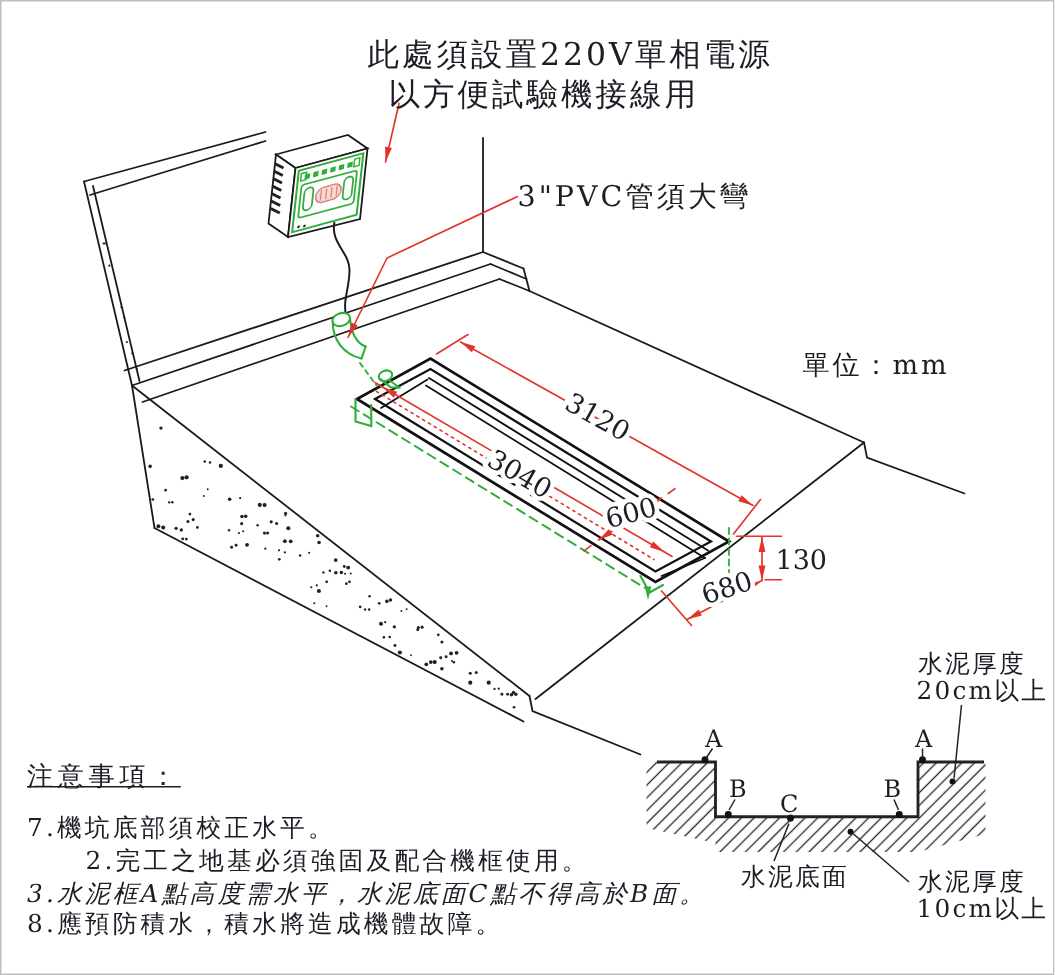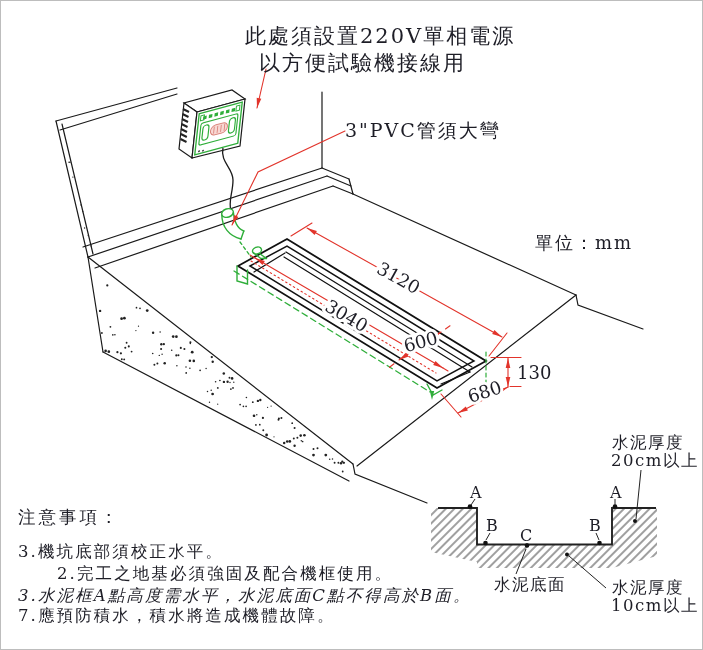--- a/index.html
+++ b/index.html
@@ -8,21 +8,21 @@
   svg{position:absolute;left:0;top:0;}
   text{fill:#1d1d26;}
   .cjk{font-family:"DejaVu Serif","Liberation Serif",serif;}
   .ann1{font-size:21px;letter-spacing:2px;}
   .ann2{font-size:19px;letter-spacing:2px;}
   .unit{font-size:18px;letter-spacing:2px;}
   .dim{font-size:18px;paint-order:stroke;stroke:#ffffff;stroke-width:6px;fill:#1d1d26;}
   .seclab{font-size:16px;}
   .secck{font-size:16.5px;letter-spacing:1.5px;}
   .notes{position:absolute;left:18px;top:0;width:470px;color:#1d1d26;}
-  .ntitle{position:absolute;left:0;top:505px;font-size:17.5px;letter-spacing:3px;white-space:nowrap;}
+  .ntitle{position:absolute;left:0;top:505px;font-size:17.5px;letter-spacing:3px;white-space:nowrap;text-decoration:underline;}
   .nitem{position:absolute;left:0;font-size:16.5px;letter-spacing:2.1px;white-space:nowrap;}
   .n1{top:541px;}.n2{top:563px;margin-left:39px;}.n3{top:585px;font-style:italic;}.n4{top:605px;}
 </style>
 </head>
 <body>
 
 <div class="canvas">
 <svg width="703" height="650" viewBox="0 0 703 650">
   <defs>
     <pattern id="hatch" patternUnits="userSpaceOnUse" width="6" height="6" patternTransform="rotate(45)">
@@ -323,18 +323,18 @@
     <text class="cjk secck" x="612" y="448">水泥厚度</text>
     <text class="cjk secck" x="611" y="466">20cm以上</text>
     <text class="cjk secck" x="494" y="590">水泥底面</text>
     <text class="cjk secck" x="612" y="593">水泥厚度</text>
     <text class="cjk secck" x="611" y="611">10cm以上</text>
   </g>
 </svg>
 
 <div class="notes">
   <div class="ntitle cjk">注意事項：</div>
-  <div class="nitem n1 cjk">3.機坑底部須校正水平。</div>
+  <div class="nitem n1 cjk">7.機坑底部須校正水平。</div>
   <div class="nitem n2 cjk">2.完工之地基必須強固及配合機框使用。</div>
   <div class="nitem n3 cjk">3.水泥框A點高度需水平，水泥底面C點不得高於B面。</div>
-  <div class="nitem n4 cjk">7.應預防積水，積水將造成機體故障。</div>
+  <div class="nitem n4 cjk">8.應預防積水，積水將造成機體故障。</div>
 </div>
 </div>
 
 </body></html>

